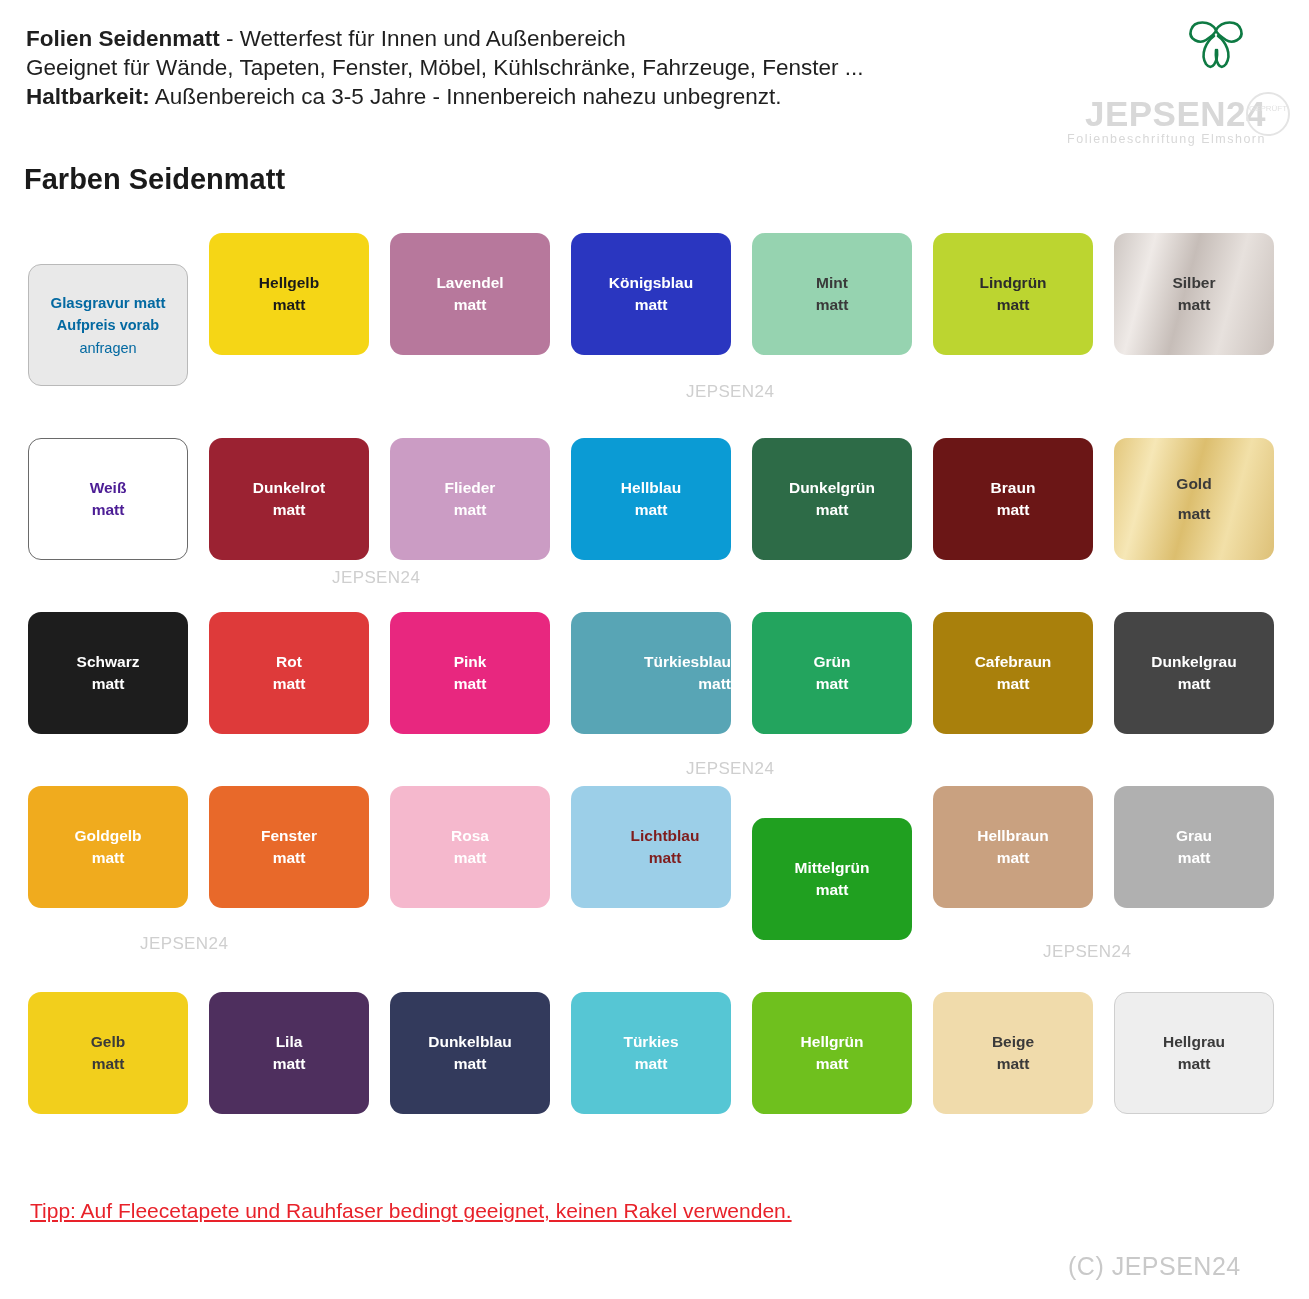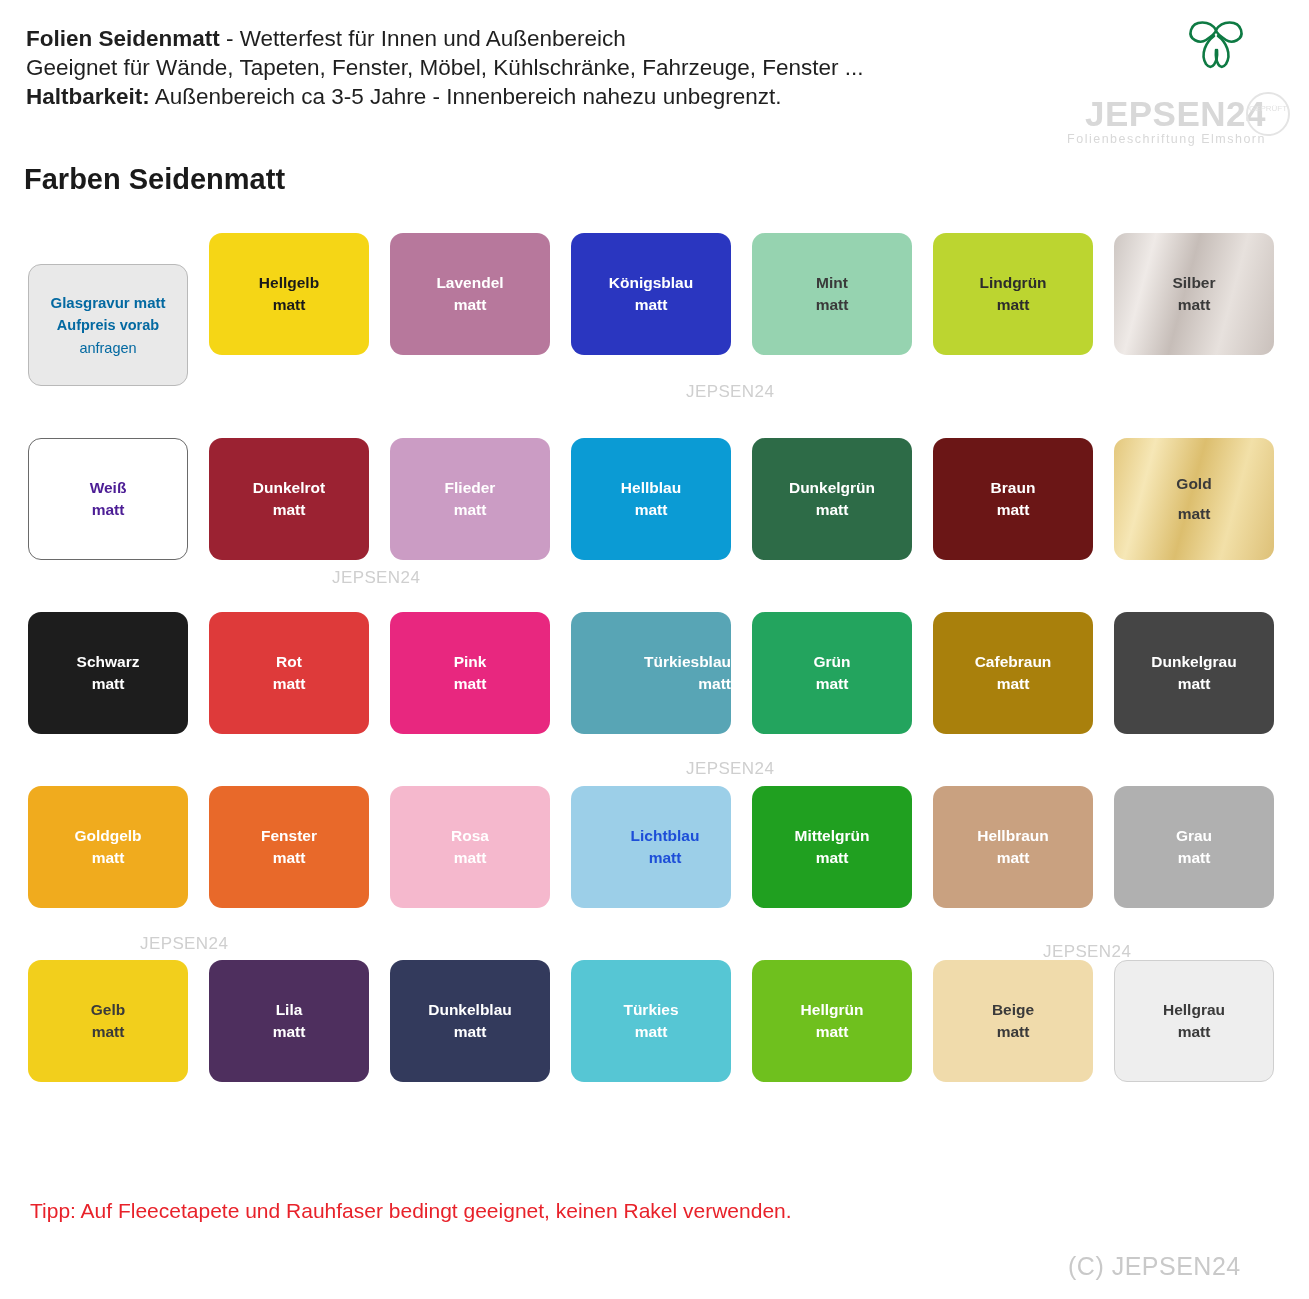--- a/index.html
+++ b/index.html
@@ -135,20 +135,21 @@
 
   
   .tip {
     position: absolute;
     top: 1196px;
     left: 30px;
     width: 1070px;
     color: #e8222a;
     font-size: 21px;
     line-height: 30px;
+    text-decoration: underline;
   }
   .tip .l2 {
     padding-left: 66px;
   }
 
   
   .footer-copy {
     position: absolute;
     top: 1252px;
     left: 1068px;
@@ -280,25 +281,25 @@
       <div class="l2">matt</div>
     </div>
     <div class="swatch" style="color: rgb(255, 255, 255); background: rgb(232, 105, 42);">
       <div class="l1">Fenster</div>
       <div class="l2">matt</div>
     </div>
     <div class="swatch" style="color: rgb(255, 255, 255); background: rgb(245, 184, 205);">
       <div class="l1">Rosa</div>
       <div class="l2">matt</div>
     </div>
-    <div class="swatch" style="color: #1d4ed8; background: rgb(156, 207, 232); padding-left: 28px;">
+    <div class="swatch" style="color: #7f1d1d; background: rgb(156, 207, 232); padding-left: 28px;">
       <div class="l1">Lichtblau</div>
       <div class="l2">matt</div>
     </div>
-    <div class="swatch" style="color: rgb(255, 255, 255); background: rgb(32, 160, 32);">
+    <div class="swatch" style="color: rgb(255, 255, 255); background: rgb(32, 160, 32); margin-top: 32px;">
       <div class="l1">Mittelgrün</div>
       <div class="l2">matt</div>
     </div>
     <div class="swatch" style="color: rgb(255, 255, 255); background: rgb(201, 161, 128);">
       <div class="l1">Hellbraun</div>
       <div class="l2">matt</div>
     </div>
     <div class="swatch" style="color: rgb(255, 255, 255); background: rgb(176, 176, 176);">
       <div class="l1">Grau</div>
       <div class="l2">matt</div>

